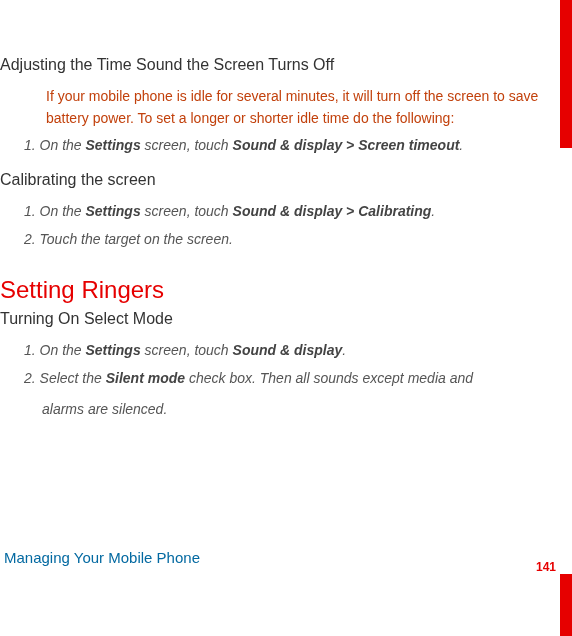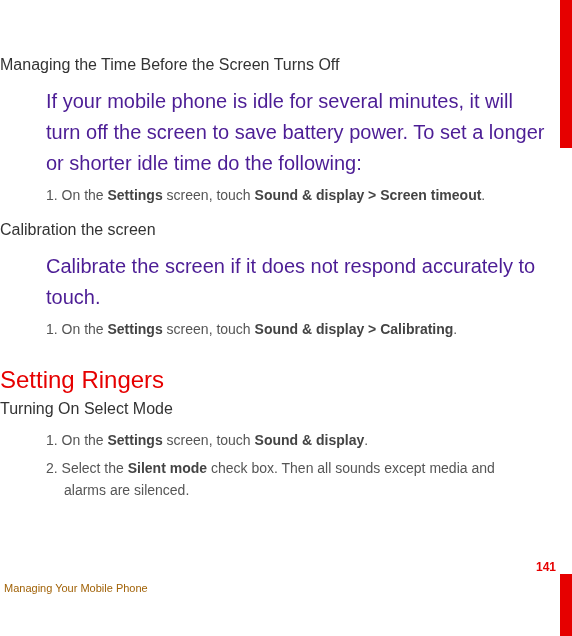--- a/index.html
+++ b/index.html
@@ -47,68 +47,70 @@
     font-weight: normal;
   }
   .h2 {
     color: #e60000;
     font-size: 24px;
     margin: 26px 0 6px 0;
     font-weight: normal;
   }
   .body-block {
     padding-left: 46px;
-    font-size: 20px;
+    font-size: 14px;
     line-height: 1.55;
-    color: #4c1d95;
+    color: #c2410c;
   }
   .step {
-    padding-left: 46px;
+    padding-left: 24px;
     font-size: 14px;
     line-height: 1.55;
     color: #555;
     margin: 6px 0;
+    font-style: italic;
   }
   .step .continuation {
     display: block;
     padding-left: 18px;
+    margin-top: 9px;
   }
   b { color: #444; font-weight: bold; }
   .footer {
     position: absolute;
     left: 4px;
-    top: 582px;
-    font-size: 11px;
-    color: #a16207;
+    top: 549px;
+    font-size: 15px;
+    color: #0369a1;
   }
 </style>
 </head>
 <body>
 
 <div class="red-tab-top"></div>
 <div class="red-tab-bottom"></div>
 <div class="page-number">141</div>
 
 <div class="content">
 
-  <div class="h3">Managing the Time Before the Screen Turns Off</div>
+  <div class="h3">Adjusting the Time Sound the Screen Turns Off</div>
   <div class="body-block">If your mobile phone is idle for several minutes, it will turn off the screen to save battery power. To set a longer or shorter idle time do the following:</div>
 
   <div class="step">
     <span>1. On the </span><b>Settings</b><span> screen, touch </span><b>Sound &amp; display</b><b> &gt; </b><b>Screen timeout</b><span>.</span>
   </div>
 
 
-  <div class="h3" style="margin-top:14px">Calibration the screen</div>
-  <div class="body-block">Calibrate the screen if it does not respond accurately to touch.</div>
+  <div class="h3" style="margin-top:14px">Calibrating the screen</div>
 
   <div class="step">
     <span>1. On the </span><b>Settings</b><span> screen, touch </span><b>Sound &amp; display</b><b>  &gt; </b><b>Calibrating</b><span>.</span>
   </div>
 
+  <div class="step">2. Touch the target on the screen.</div>
 
 
   <div class="h2">Setting Ringers</div>
 
   <div class="h3">Turning On Select Mode</div>
 
   <div class="step">
     <span>1. On the </span><b>Settings</b><span> screen, touch </span><b>Sound &amp; display</b><span>.</span>
   </div>
 

